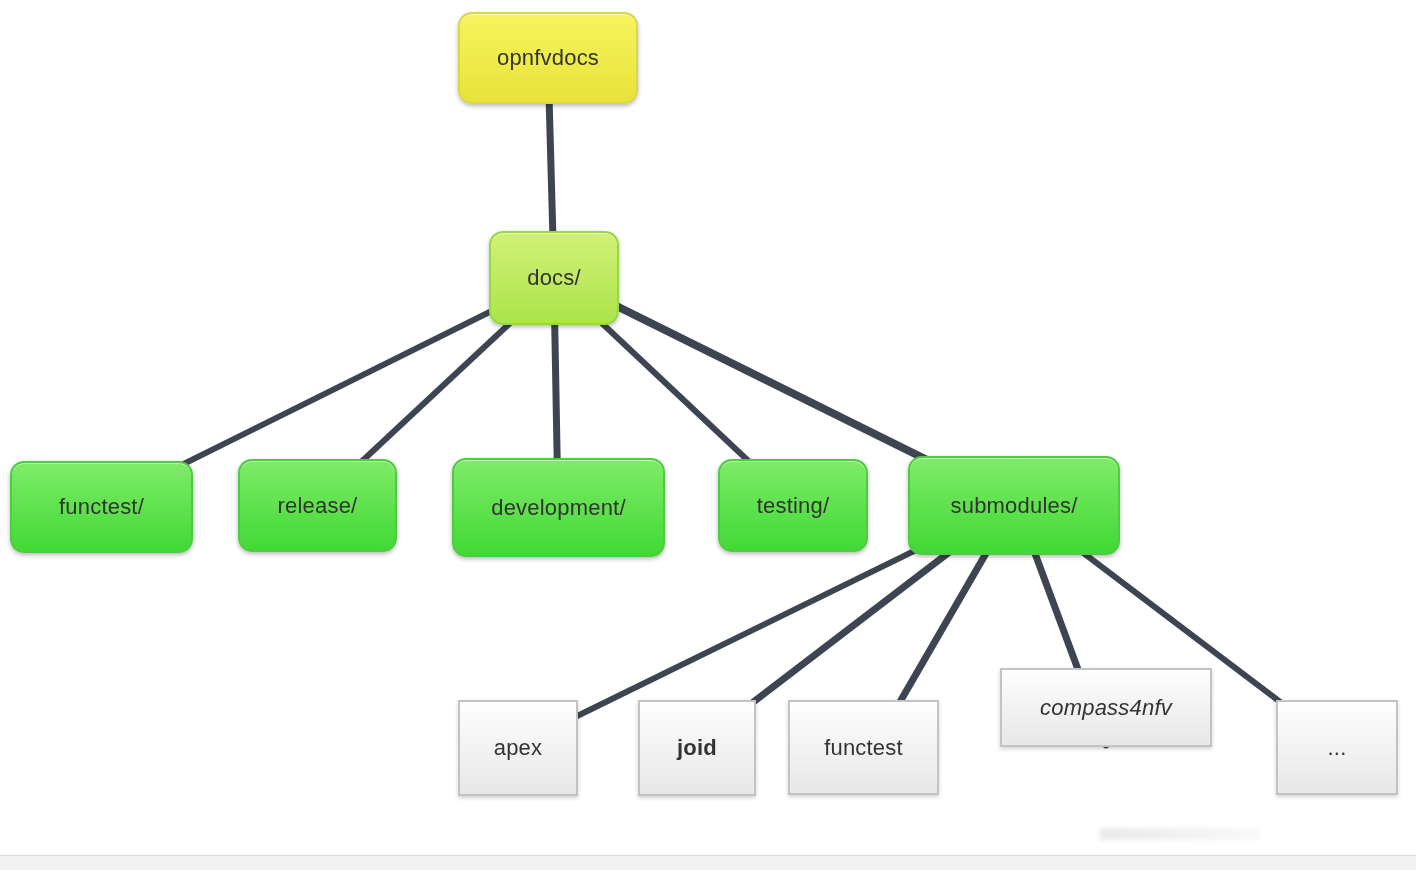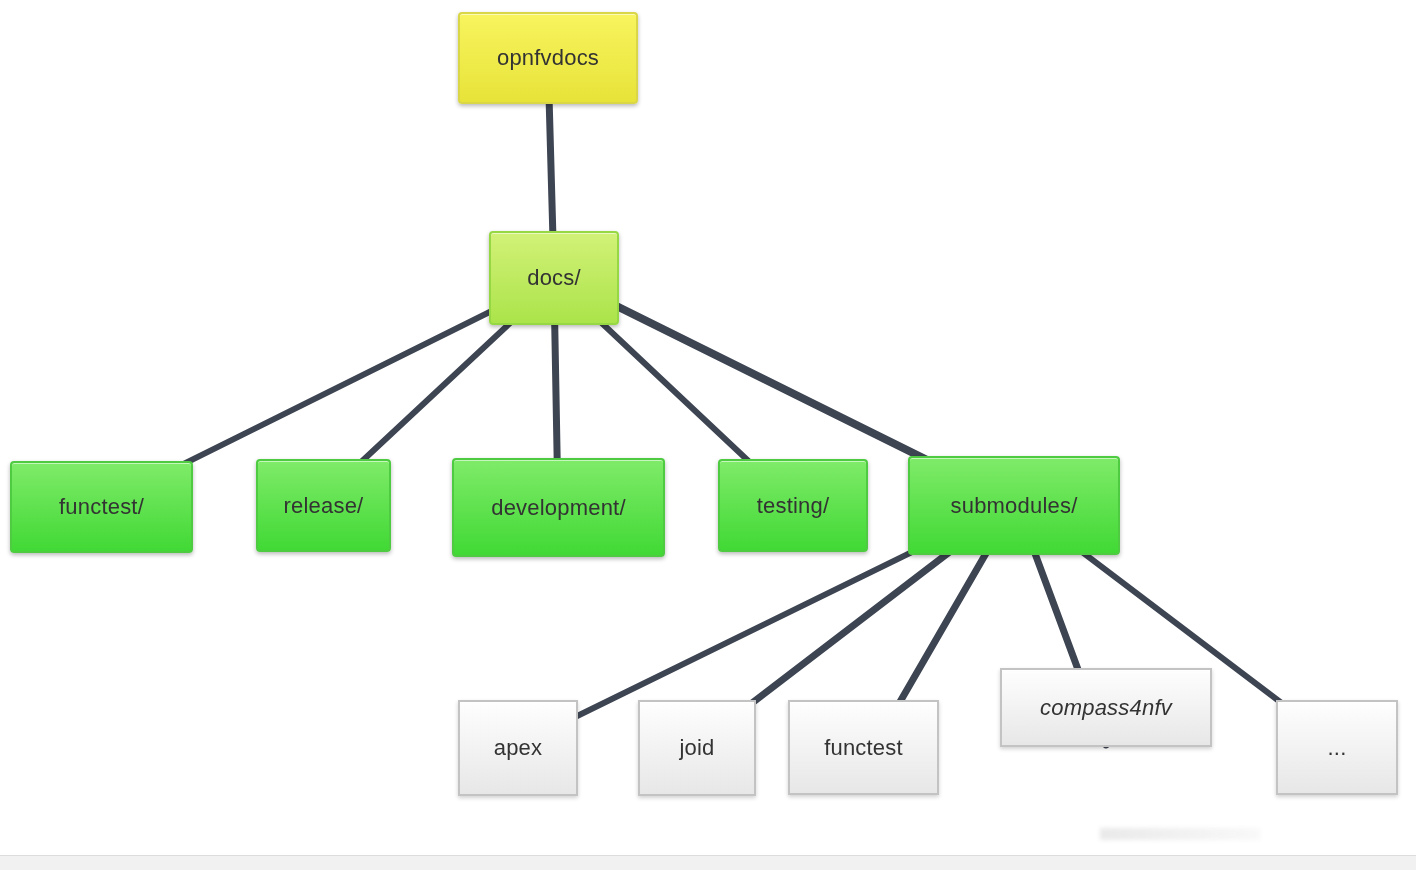--- a/index.html
+++ b/index.html
@@ -27,21 +27,21 @@
     stroke-linecap: round;
   }
   .node {
     position: absolute;
     z-index: 2;
     display: flex;
     align-items: center;
     justify-content: center;
     font-size: 22px;
     color: var(--text, #333333);
-    border-radius: 4px;
+    border-radius: 14px;
     box-shadow: 0 2px 4px rgba(0,0,0,0.28), inset 0 1px 0 rgba(255,255,255,0.55);
     box-sizing: border-box;
     white-space: nowrap;
     letter-spacing: 0.2px;
   }
   .node-root {
     background: linear-gradient(to bottom, var(--root-fill-top, #f7f45e), var(--root-fill-bottom, #e8e339));
     border: 2px solid var(--root-border, #d9d648);
   }
   .node-mid {
@@ -104,41 +104,41 @@
   </div>
 
   <div class="node node-mid" style="left:489px; top:231px; width:130px; height:94px;">
     <span>docs/</span>
   </div>
 
   <div class="node node-branch" style="left:10px; top:461px; width:183px; height:92px;">
     <span>functest/</span>
   </div>
 
-  <div class="node node-branch" style="left:238px; top:459px; width:135px; height:93px;margin-left:18px;">
+  <div class="node node-branch" style="left:238px; top:459px; width:159px; height:93px;">
     <span>release/</span>
   </div>
 
   <div class="node node-branch" style="left:452px; top:458px; width:213px; height:99px;justify-content:center;">
     <span>development/</span>
   </div>
 
   <div class="node node-branch" style="left:718px; top:459px; width:150px; height:93px;">
     <span>testing/</span>
   </div>
 
   <div class="node node-branch" style="left:908px; top:456px; width:212px; height:99px;">
     <span>submodules/</span>
   </div>
 
   <div class="node node-leaf" style="left:458px; top:700px; width:120px; height:96px;">
     <span>apex</span>
   </div>
 
-  <div class="node node-leaf" style="left:638px; top:700px; width:118px; height:96px;">
+  <div class="node node-leaf" style="left:638px; top:700px; width:118px; height:96px;font-weight:bold;">
     <span>joid</span>
   </div>
 
   <div class="node node-leaf" style="left:788px; top:700px; width:151px; height:95px;">
     <span>functest</span>
   </div>
 
   <div class="node node-leaf" style="left:1000px; top:668px; width:212px; height:79px;font-style:italic;">
     <span>compass4nfv</span>
   </div>

